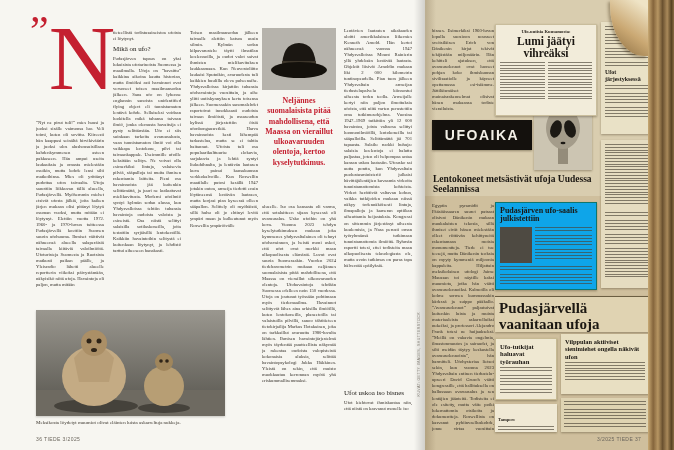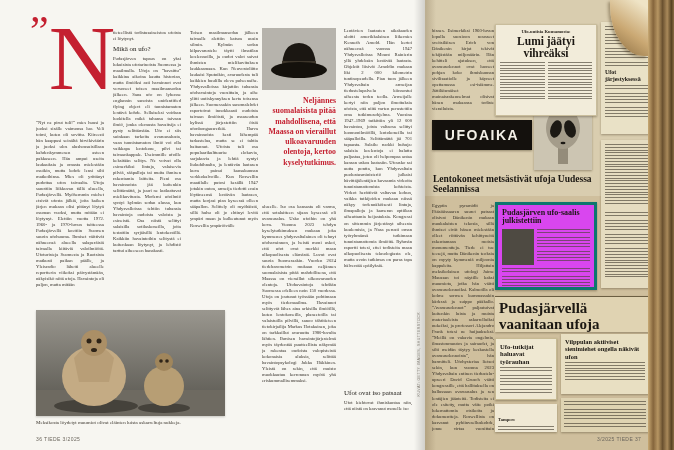--- a/index.html
+++ b/index.html
@@ -17,21 +17,21 @@
   .col2{left:113px;top:30px;height:272px;}
   .col3{left:190px;top:30px;height:272px;}
   .col4{left:262px;top:204px;width:74px;height:228px;}
   .col5{left:344px;top:28px;height:404px;}
   .col5-body{display:block;height:358px;overflow:hidden;}
   .h-inline{display:block;font-size:7px;font-weight:normal;color:#1d1a16;margin:3px 0 2px;}
   .intro{display:block;margin-bottom:1px;}
   .hat-block{position:absolute;left:262px;top:28px;width:74px;}
   .hat-photo{width:74px;height:62px;background:#b6b3ac;overflow:hidden;}
   .pullquote{color:#c42030;font-weight:bold;font-size:7.8px;line-height:1.32;margin-top:6px;
-             text-align:right;}
+             text-align:center;}
   .photo{position:absolute;left:36px;top:310px;width:189px;height:106px;overflow:hidden;
          box-shadow:0 1px 2px rgba(0,0,0,.2);}
   .caption{position:absolute;left:36px;top:420px;width:189px;font-size:5px;color:#3c372f;}
   .credit{position:absolute;left:417px;top:312px;writing-mode:vertical-rl;transform:rotate(180deg);
           font-size:3.6px;color:#8d887e;font-family:"Liberation Sans",sans-serif;letter-spacing:.4px;}
   .folio{position:absolute;font-size:5px;color:#6a655c;font-family:"Liberation Sans",sans-serif;
          letter-spacing:.4px;}
   .folio-left{left:36px;top:436px;}
   .folio-right{left:172px;top:436px;}
 
@@ -56,22 +56,22 @@
          box-shadow:0 1px 2px rgba(40,30,10,.35);}
   .big-head{font-family:"Liberation Serif",serif;font-weight:bold;color:#1b1712;}
   .lentokoneet{position:absolute;left:8px;top:174px;width:160px;font-size:9.5px;line-height:1.08;}
   .kuusamo{left:70px;top:24px;width:102px;height:92px;background:#f2ecda;
            border:1px solid #c9bd9c;padding:4px;}
   .kicker{font-size:4.6px;font-weight:bold;text-align:center;color:#2b261f;}
   .kuusamo-head{font-size:11.5px;line-height:1.02;text-align:center;margin:2px 0 3px;}
   .jarjestys{left:176px;top:22px;width:54px;height:112px;background:#e9e1c6;padding:4px;}
   .jarjestys-head{font-size:6px;line-height:1.1;margin:3px 0;}
   .tallclip{left:176px;top:140px;width:54px;height:148px;background:#e5dcc0;padding:4px;}
-  .saalis{left:70px;top:202px;width:102px;height:88px;background:#d946ef;
-          border:3px solid #0f766e;padding:4px;}
+  .saalis{left:70px;top:202px;width:102px;height:88px;background:#0ea5e9;
+          border:1px solid #0f766e;padding:4px;}
   .saalis-head{font-size:8px;line-height:1.05;margin-bottom:3px;}
   .saalis-row{display:flex;gap:3px;}
   .saalis-photo{width:32px;height:36px;background:#4e4a42;flex:none;}
   .infrapuna{left:70px;top:296px;width:154px;height:36px;background:#e0d3b2;
              border-top:1px solid #6b5e42;padding:3px 4px;}
   .infrapuna-head{font-size:15px;line-height:1.08;}
   .tyorauha{left:70px;top:338px;width:62px;height:62px;background:#efe8d2;
             border:1px solid #c6b992;padding:4px;}
   .tyorauha-head{font-size:6.6px;line-height:1.12;margin-bottom:2px;}
   .vilppula{left:136px;top:334px;width:88px;height:60px;background:#e8dfc2;padding:4px;}
@@ -119,21 +119,21 @@
           <ellipse cx="37" cy="42" rx="28" ry="8" fill="#14110c"></ellipse>
         </svg>
       </div>
       <div class="pullquote">Neljännes suomalaisista pitää mahdollisena, että Maassa on vieraillut ulkoavaruuden olentoja, kertoo kyselytutkimus.</div>
     </div>
 
     <div class="col col4">alueelle. Iso osa kansasta oli varma, että sotalaitteen sijaan kyseessä oli avaruusalus. Usko ufoihin on yhä kova. Vuonna 2023 tehdyn kyselytutkimuksen mukaan joka kymmenes yhdysvaltalainen oli tehnyt ufohavainnon, ja heistä moni uskoi, että ufot ovat merkki maan ulkopuolisesta elämästä. Luvut ovat suuria Suomessakin. Vuoden 2024 tiedebarometrin mukaan neljännes suomalaisista pitää mahdollisena, että Maassa on vieraillut ulkoavaruuden olentoja. Ufohavaintoja tehdään Suomessa edelleen noin 150 vuodessa. Ufoja on joutunut työssään pohtimaan myös tiedemaailma. Havainnot selittyvät lähes aina arkisilla ilmiöillä, kuten lentokoneilla, planeetoilla tai valaistuilla pilvillä, sanoo tähtitieteen tietokirjailija Markus Hotakainen, joka on tarkkaillut avaruutta 1980-luvulta lähtien. Ihmisen havaintojärjestelmä myös täydentää puutteellista näkymää ja rakentaa oudoista valopisteistä kokonaisia aluksia, selittää havaintopsykologi Jukka Häkkinen. Yleistä on sekin, että muisto muokkautuu kerronnan myötä yhä eriskummallisemmaksi.</div>
 
     <div class="col col5">
       <span class="col5-body">Lentävien lautasten aikakauden aloitti amerikkalainen liikemies Kenneth Arnold. Hän kertoi nähneensä vuonna 1947 Yhdysvalloissa Mount Rainierin yllä yhdeksän lentävää lautasta. Objektit liisivät Arnoldin mukaan liki 2 000 kilometrin tuntinopeudella. Pian tuon jälkeen Yhdysvaltain armeijan tiedustelupalvelu kiinnostui aiheesta toden teolla. Armeijalle kertyi niin paljon ilmoituksia ufoista, että niitä varten perustettiin oma tutkimusohjelma. Vuosina 1947–1969 tutkittiin yli 12 000 havaintoa, joista valtaosa selittyi luonnonilmiöillä, lentokoneilla tai sääpalloilla. Selittämättä jäi 701 tapausta. Salailu ruokki huhuja: salaisia koelentoja ei haluttu paljastaa, joten oli helpompaa antaa kansan uskoa lautasiin. Ufousko sai uutta pontta, kun Yhdysvaltain puolustusministeriö julkaisi hävittäjälentäjien kuvaamia videoita tunnistamattomista kohteista. Videot herättivät valtavan kohun, vaikka tutkijoiden mukaan niissä näkyy todennäköisesti lintuja, ilmapalloja ja kameran optiikan aiheuttamia heijastuksia. Kongressi on sittemmin järjestänyt aiheesta kuulemisia, ja Nasa perusti oman työryhmänsä tutkimaan tunnistamattomia ilmiöitä. Ryhmän raportti totesi, ettei todisteita maan ulkopuolisesta teknologiasta ole, mutta avoin tutkimus on paras tapa hälventää epäilyksiä.</span>
-      <span class="h-inline">Ufot ovat iso patsaat</span>
+      <span class="h-inline">Ufot uskoa iso bisnes</span>
       <span>Ufot kiehtovat ihmiskuntaa niin, että niistä on kasvanut monelle iso</span>
     </div>
 
     <div class="photo">
       <svg width="189" height="106" viewBox="0 0 189 106">
         <defs>
           <linearGradient id="pg" x1="0" y1="0" x2="0" y2="1">
             <stop offset="0" stop-color="#9a978f"></stop>
               <stop offset="1" stop-color="#55534c"></stop>
           </linearGradient>

